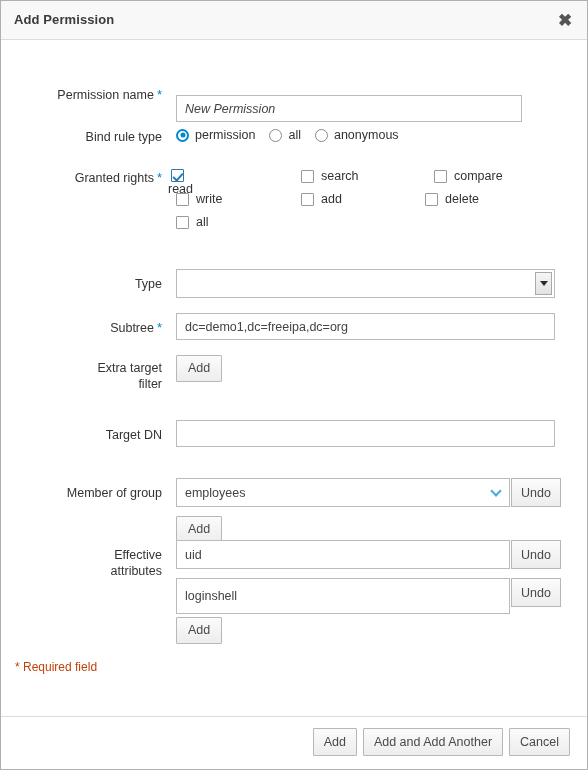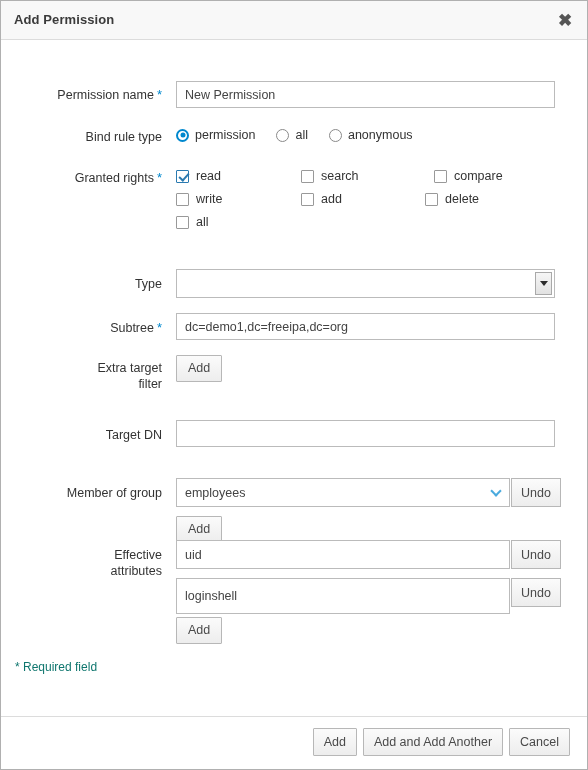--- a/index.html
+++ b/index.html
@@ -56,21 +56,21 @@
     background: #fff;
     font-family: "Liberation Sans", sans-serif;
     font-size: 12.5px;
     color: #444;
     padding: 0 8px;
     outline: none;
   }
   .txt::placeholder { color: #999; }
 
   
-  .radio-group { display: flex; align-items: center; gap: 7px; justify-content: center; }
+  .radio-group { display: flex; align-items: center; gap: 0; justify-content: center; }
   .radio-item { display: flex; align-items: center; margin-right: 14px; cursor: pointer; }
   .radio-dot {
     width: 13px; height: 13px; border-radius: 50%;
     border: 1px solid #8a8a8a; background: #fff;
     display: inline-block; position: relative; margin-right: 6px;
   }
   .radio-item.on .radio-dot { border-color: #0088ce; border-width: 2px; }
   .radio-item.on .radio-dot::after {
     content: ""; position: absolute; left: 50%; top: 50%;
     width: 5px; height: 5px; border-radius: 50%;
@@ -151,21 +151,21 @@
   .undo-btn {
     position: absolute; top: 0;
     background: linear-gradient(#fbfbfb,#ededed);
     border: 1px solid #b7b7b7;
     font-size: 12.5px; color: #4a4a4a;
     height: 29px; padding: 0 9px; cursor: pointer;
   }
 
   #required-note {
     position: absolute; left: 14px; top: 620px;
-    font-size: 12px; color: #0f766e;
+    font-size: 12px; color: #c2410c;
   }
   
   #footer {
     position: absolute; left: 0; right: 0; bottom: 0;
     height: 53px;
     border-top: 1px solid #dcdcdc;
     background: #fff;
   }
   #footer-buttons {
     position: absolute; right: 17px; top: 11px;
@@ -182,21 +182,21 @@
     <div id="dialog-title">Add Permission</div>
     <button id="close-btn">✖</button>
   </div>
 
   <div id="body">
 
     <div class="row" style="top:40px;">
       <div class="lbl" style="top:7px;">
         <span>Permission name</span><span class="req">*</span>
       </div>
-      <input class="txt ctrl" style="top: 1px; width: 379px;" type="text" value="New Permission">
+      <input class="txt ctrl" style="top: 15px; width: 346px; font-style: italic;" type="text" value="New Permission">
     </div>
 
     <div class="row" style="top:88px;">
       <div class="lbl" style="top:1px;">Bind rule type</div>
       <div class="ctrl radio-group" style="top:0px;">
         <div class="radio-item on">
           <span class="radio-dot"></span>
           <span class="radio-label">permission</span>
         </div>
         <div class="radio-item">
@@ -207,21 +207,21 @@
           <span class="radio-dot"></span>
           <span class="radio-label">anonymous</span>
         </div>
       </div>
     </div>
 
     <div class="row" style="top:129px;">
       <div class="lbl" style="top:1px;">
         <span>Granted rights</span><span class="req">*</span>
       </div>
-      <div class="cb-item on" style="left:175px; top:0px;">
+      <div class="cb-item on" style="left:167px; top:0px;flex-direction:column;">
         <span class="cb-box"></span>
         <span class="cb-label">read</span>
       </div>
       <div class="cb-item" style="left:300px; top:0px;">
         <span class="cb-box"></span>
         <span class="cb-label">search</span>
       </div>
       <div class="cb-item" style="left:425px; top:0px;margin-left:8px;">
         <span class="cb-box"></span>
         <span class="cb-label">compare</span>

